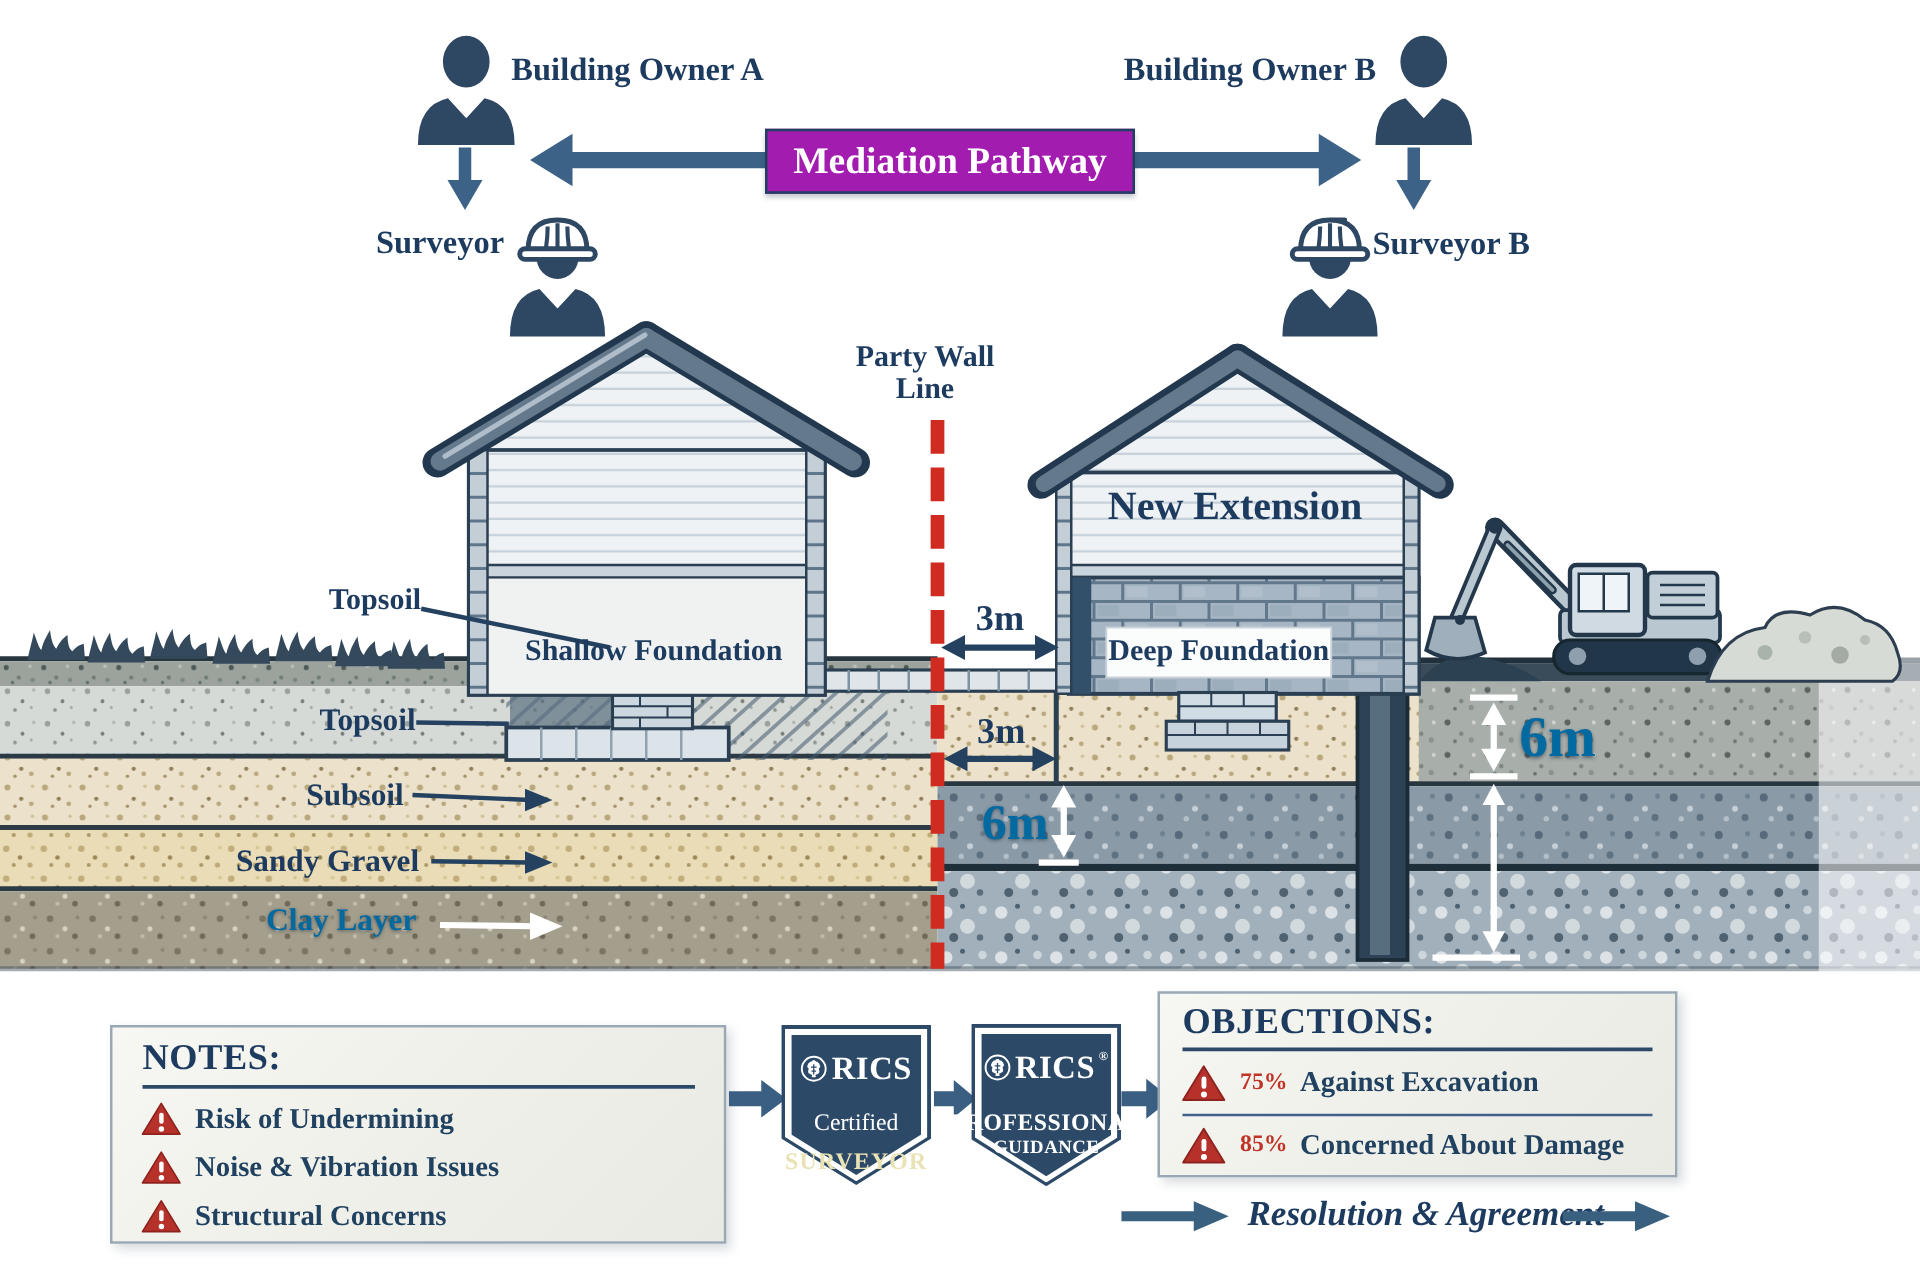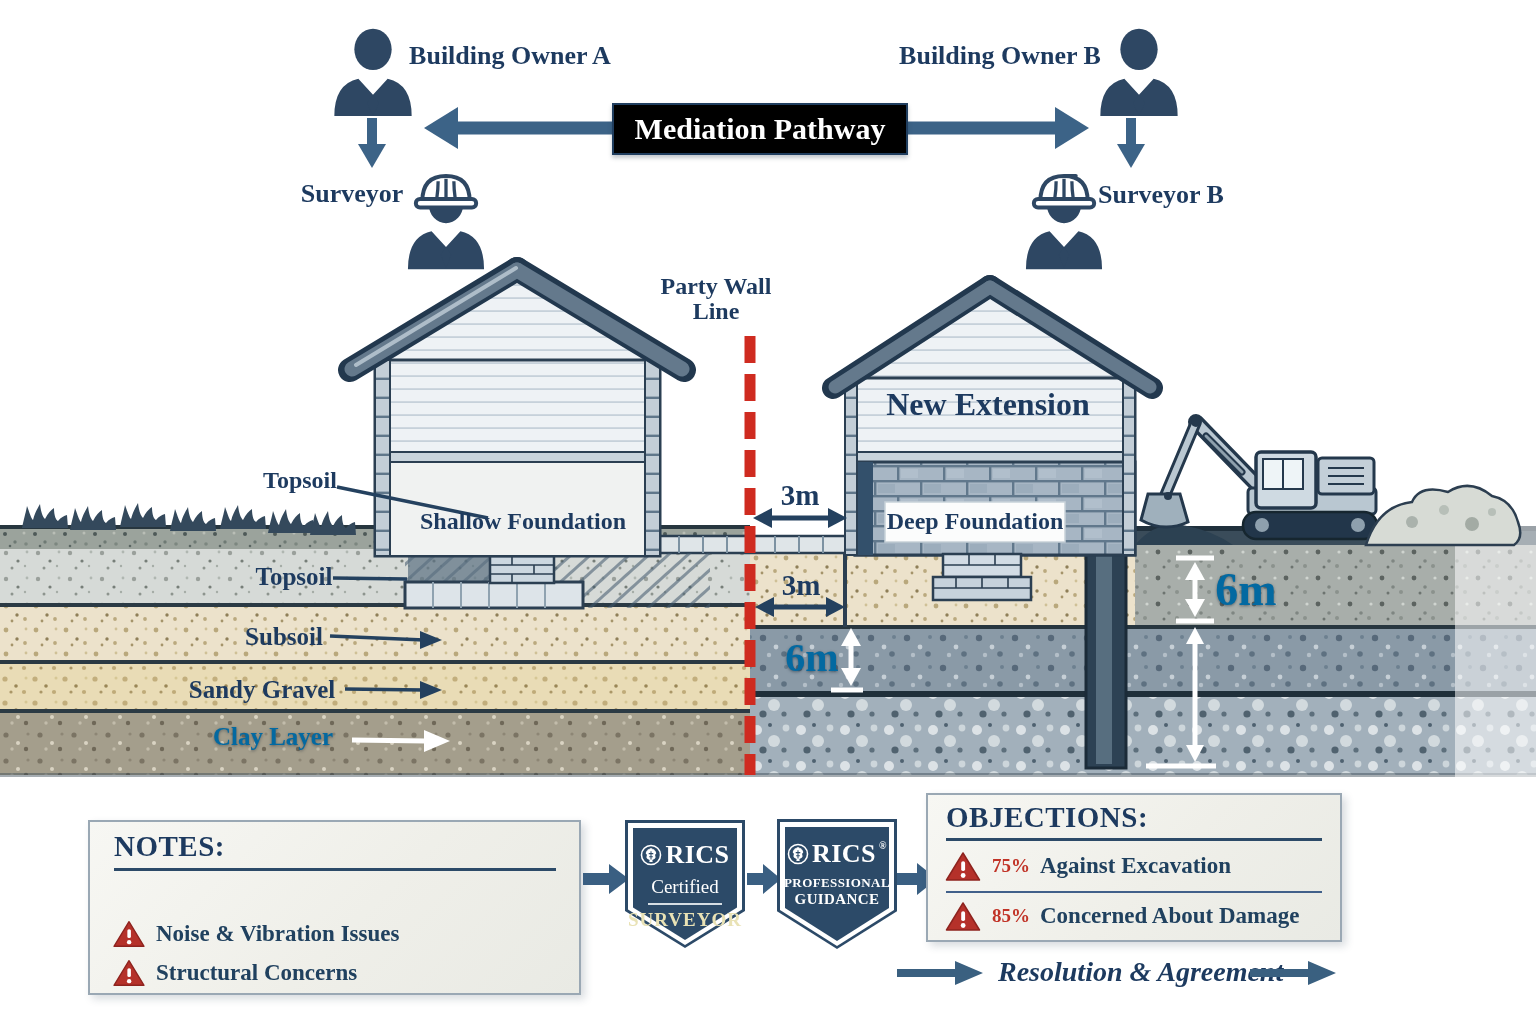--- a/index.html
+++ b/index.html
@@ -7,21 +7,21 @@
         font-family:Liberation Serif, serif;}
   .abs{position:absolute;}
   svg.scene{position:absolute;left:0;top:0;width:1536px;height:1024px;}
   
   .lbl{position:absolute;transform:translateX(-50%);font-weight:bold;color:#1d3a5f;
        white-space:nowrap;line-height:1.05;text-align:center;}
   .lbl-white{color:#0369a1;text-shadow:0 1px 3px rgba(25,40,55,.55);}
   .fs26{font-size:26px;} .fs32{font-size:32px;} .fs24{font-size:24px;} .fs29{font-size:29px;}
   .fs25{font-size:25px;} .fs40{font-size:40px;} .fs46{font-size:46px;}
   
-  .banner{position:absolute;left:612px;top:103px;width:292px;height:48px;background:#000000;
+  .banner{position:absolute;left:612px;top:103px;width:292px;height:48px;background:#a21caf;
           border:2px solid #203e5f;box-shadow:0 3px 4px rgba(20,40,60,.25);
           display:flex;align-items:center;justify-content:center;color:#fff;
           font-size:30px;font-weight:bold;}
   
   .paper{position:absolute;background:linear-gradient(135deg,#f7f7f3 0%,#efefe9 55%,#e9eae4 100%);
          border:2px solid #9aa8b4;box-shadow:4px 4px 8px rgba(40,60,80,.18);}
   .box-title{position:absolute;left:24px;top:8px;font-size:29px;font-weight:bold;color:#1d3a5f;letter-spacing:.5px;}
   .rule{position:absolute;height:3px;background:#2c4a68;}
   .note-row{position:absolute;display:flex;align-items:center;gap:10px;}
   .note-text{font-size:23px;font-weight:bold;color:#20415f;white-space:nowrap;}
@@ -29,22 +29,22 @@
   
   .badge{position:absolute;}
   .shield{position:absolute;clip-path:polygon(0% 0%,100% 0%,100% 71%,50% 100%,0% 71%);}
   .s-outer{inset:0;background:#2c4a68;}
   .s-mid{inset:3px;background:#ffffff;}
   .s-inner{inset:8px;background:#2c4a68;}
   .badge-content{position:absolute;inset:8px;display:flex;flex-direction:column;align-items:center;
                  justify-content:flex-start;padding-top:12px;color:#fff;}
   .badge-org{display:flex;align-items:center;gap:3px;font-size:26px;font-weight:bold;letter-spacing:.5px;}
   .badge-reg{font-size:10px;vertical-align:super;position:relative;top:-9px;}
-  .badge-l2{font-size:19px;margin-top:6px;}
-  .badge-l2s{font-size:13px;font-weight:bold;margin-top:6px;letter-spacing:.4px;}
+  .badge-l2{font-size:19px;margin-top:18px;}
+  .badge-l2s{font-size:19px;font-weight:bold;margin-top:19px;letter-spacing:.4px;}
   .badge-l3s{font-size:15px;font-weight:bold;letter-spacing:.4px;}
   .badge-div{width:74px;height:2px;background:#d6dee4;margin:5px 0 4px 0;}
   .badge-gold{font-size:19px;font-weight:bold;color:#e9e2b5;letter-spacing:1px;}
   .conn{position:absolute;}
   .resolution-text{position:absolute;font-size:28px;font-weight:bold;font-style:italic;color:#1d3a5f;white-space:nowrap;}
 </style>
 </head>
 <body>
 
 <div id="page">
@@ -349,21 +349,21 @@
 <svg class="abs" style="left:1022px;top:166px" width="84" height="104" viewBox="0 0 64 78">
   <ellipse cx="32" cy="29" rx="13" ry="14" fill="#2e4763"></ellipse>
   <path d="M3 78 Q3 53 21 49 L32 61 L43 49 Q61 53 61 78 Z" fill="#2e4763"></path>
   <path d="M32 61 l-4 6 4 10 4-10 Z" fill="#2e4763"></path>
   <path d="M14 26 Q14 7 32 7 Q50 7 32 7 Q50 7 50 26 Z" fill="#ffffff" stroke="#2e4763" stroke-width="3"></path>
   <path d="M26 11 Q26 17 25 24 M32 9 L32 24 M38 11 Q38 17 39 24" stroke="#2e4763" stroke-width="2.5" fill="none"></path>
   <rect x="9" y="24.5" width="46" height="6.5" rx="3.2" fill="#ffffff" stroke="#2e4763" stroke-width="3"></rect>
 </svg>
 <div class="lbl fs26" style="left:1161px;top:181px">Surveyor B</div>
 
-<div class="lbl fs24" style="left:716px;top:274px">
+<div class="lbl fs24" style="left:740px;top:274px">
   <div>Party Wall</div>
   <div>Line</div>
 </div>
 
 <div class="lbl fs24" style="left:523px;top:509px">Shallow Foundation</div>
 <div class="lbl fs32" style="left:988px;top:388px">New Extension</div>
 <div class="lbl fs24" style="left:975px;top:509px">Deep Foundation</div>
 
 <div class="lbl fs24" style="left:300px;top:468px">Topsoil</div>
 <div class="lbl fs25" style="left:294px;top:564px">Topsoil</div>
@@ -372,20 +372,28 @@
 <div class="lbl fs25 lbl-white" style="left:273px;top:724px">Clay Layer</div>
 
 <div class="lbl fs29" style="left:800px;top:480px">3m</div>
 <div class="lbl fs29" style="left:801px;top:570px">3m</div>
 <div class="lbl fs40 lbl-white" style="left:812px;top:637px">6m</div>
 <div class="lbl fs46 lbl-white" style="left:1246px;top:566px">6m</div>
 
 <div class="paper" style="left:88px;top:820px;width:489px;height:171px">
   <div class="box-title">NOTES:</div>
   <div class="rule" style="left:24px;top:46px;width:442px;height:2.5px"></div>
+  <div class="note-row" style="left:22px;top:54px;height:38px">
+    <svg width="34" height="30" viewBox="0 0 24 22">
+      <polygon points="12,2 23,20 1,20" fill="#b5312a" stroke="#8e231e" stroke-width="1" stroke-linejoin="round"></polygon>
+      <rect x="10.8" y="7.5" width="2.6" height="6.5" rx="1.2" fill="#fff"></rect>
+          <circle cx="12.1" cy="17" r="1.6" fill="#fff"></circle>
+    </svg>
+    <span class="note-text">Risk of Undermining</span>
+  </div>
   <div class="note-row" style="left:22px;top:93px;height:38px">
     <svg width="34" height="30" viewBox="0 0 24 22">
       <polygon points="12,2 23,20 1,20" fill="#b5312a" stroke="#8e231e" stroke-width="1" stroke-linejoin="round"></polygon>
       <rect x="10.8" y="7.5" width="2.6" height="6.5" rx="1.2" fill="#fff"></rect>
           <circle cx="12.1" cy="17" r="1.6" fill="#fff"></circle>
     </svg>
     <span class="note-text">Noise &amp; Vibration Issues</span>
   </div>
   <div class="note-row" style="left:22px;top:132px;height:38px">
     <svg width="34" height="30" viewBox="0 0 24 22">

